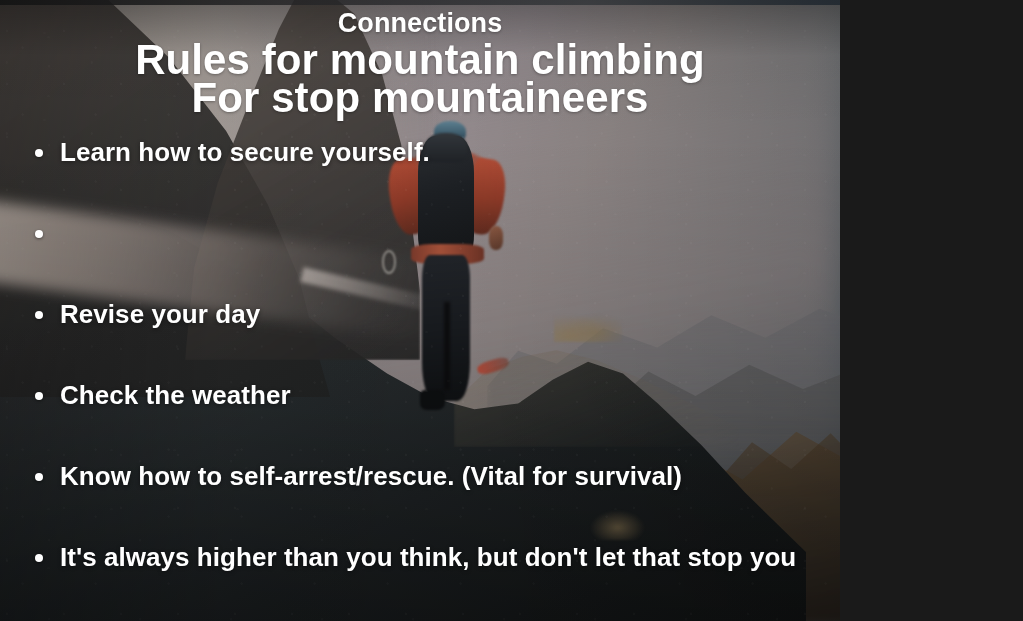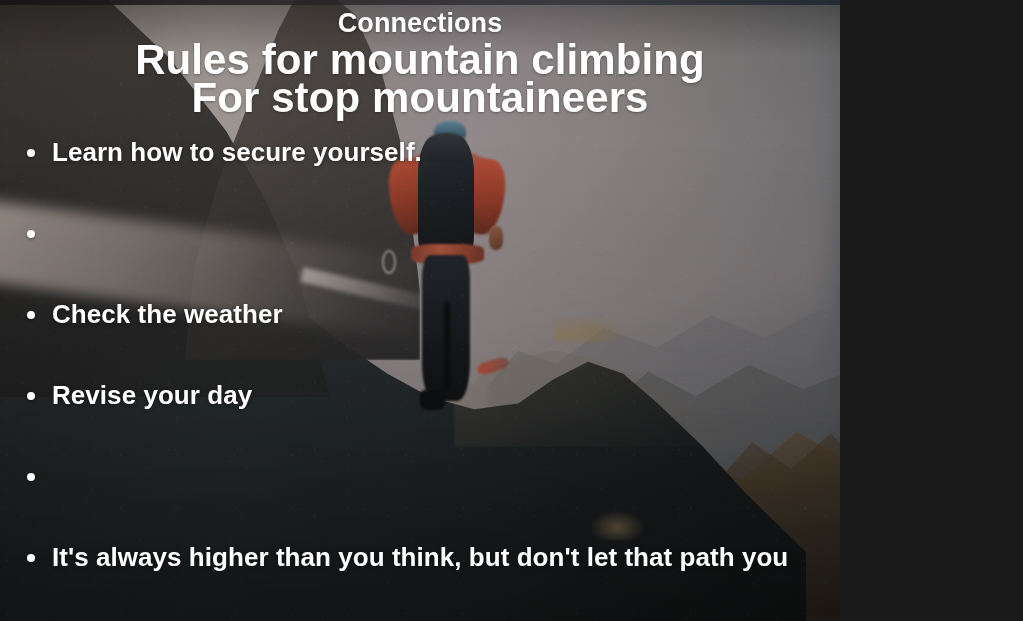--- a/index.html
+++ b/index.html
@@ -367,21 +367,21 @@
     font-size: 42px;
     font-weight: bold;
     line-height: 38px;
     letter-spacing: .1px;
     text-shadow: 0 1px 3px rgba(0,0,0,0.34);
   }
   .title-line-2 { margin-top: 1px; }
 
   .bullets {
     position: absolute;
-    left: 2px;
+    left: 10px;
     top: 131px;
     right: 0;
     margin: 0;
     padding: 0;
     list-style: none;
   }
   .bullet {
     position: relative;
     height: 81px;
     padding-left: 50px;
@@ -462,29 +462,30 @@
     <ul class="bullets">
       <li class="bullet">
         <span class="dot"></span>
         <span class="txt">Learn how to secure yourself.</span>
       </li>
       <li class="bullet">
         <span class="dot"></span>
       </li>
       <li class="bullet">
         <span class="dot"></span>
+        <span class="txt">Revise your day</span>
+      </li>
+      <li class="bullet">
+        <span class="dot"></span>
         <span class="txt">Check the weather</span>
       </li>
       <li class="bullet">
         <span class="dot"></span>
-        <span class="txt">Revise your day</span>
-      </li>
-      <li class="bullet">
-        <span class="dot"></span>
-      </li>
-      <li class="bullet">
-        <span class="dot"></span>
-        <span class="txt">It's always higher than you think, but don't let that path you</span>
+        <span class="txt">Know how to self-arrest/rescue. (Vital for survival)</span>
+      </li>
+      <li class="bullet">
+        <span class="dot"></span>
+        <span class="txt">It's always higher than you think, but don't let that stop you</span>
       </li>
     </ul>
 
   </div>
 </div>
 
 </body></html>

